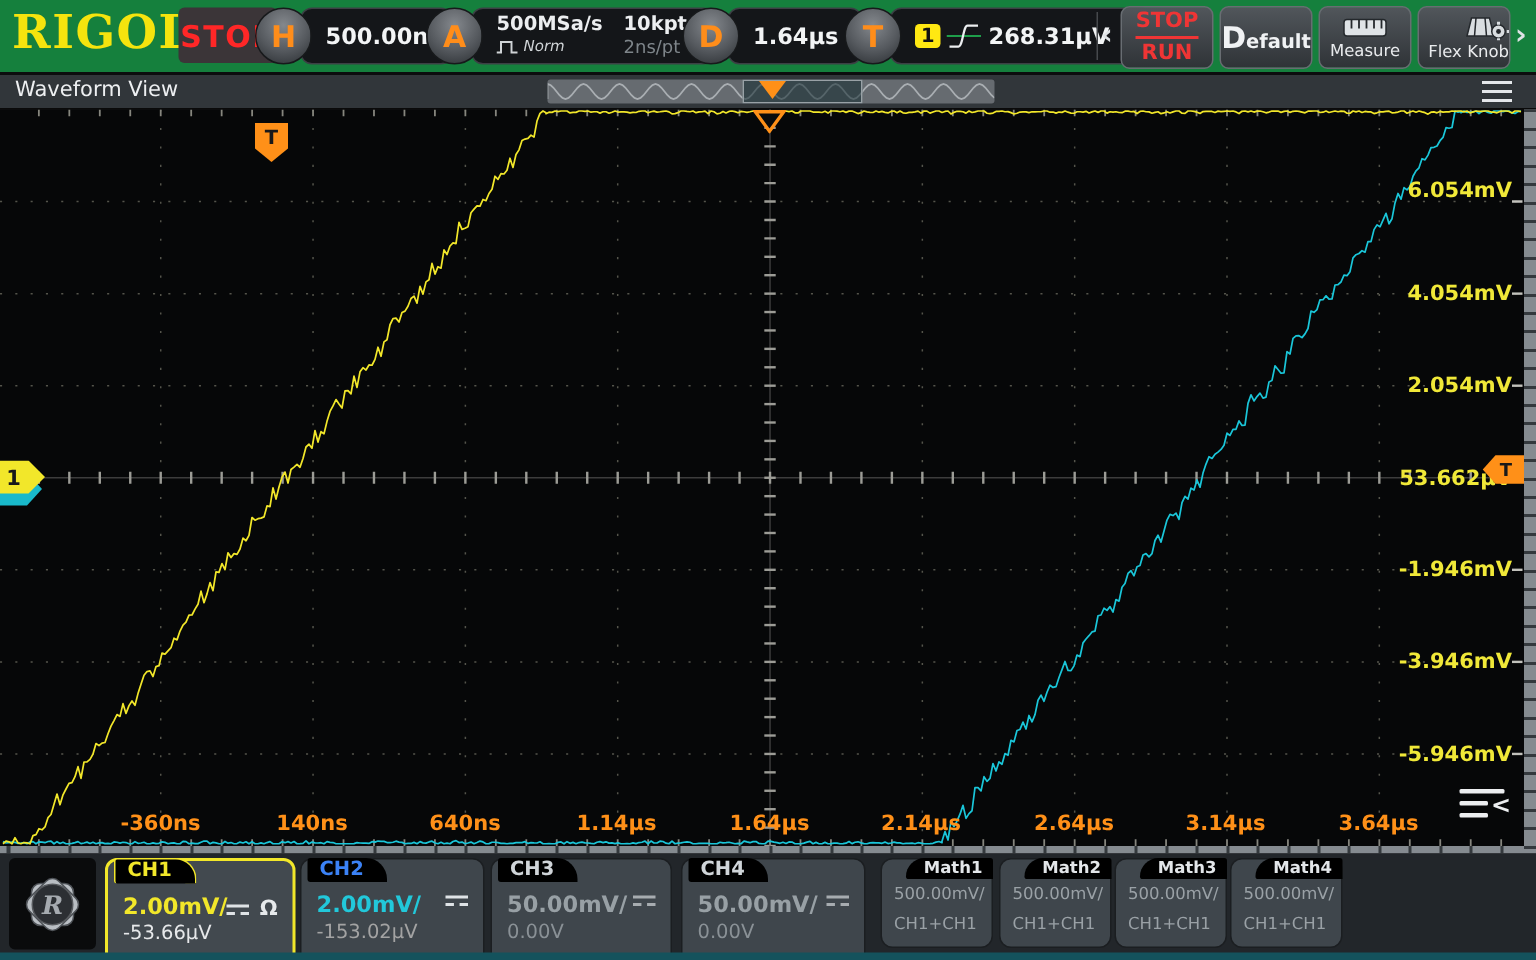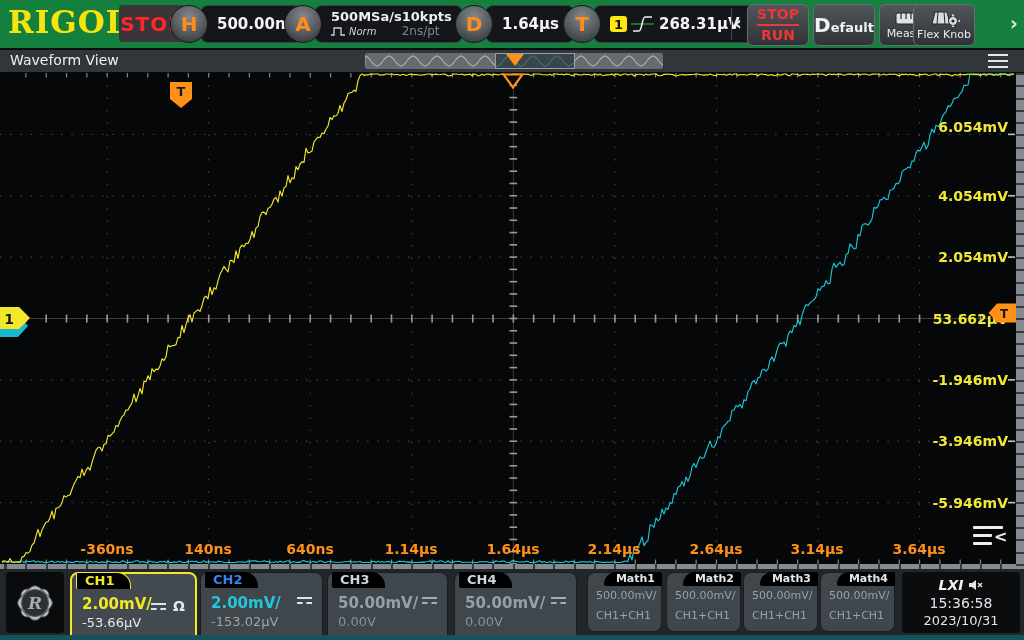--- a/index.html
+++ b/index.html
@@ -13,21 +13,21 @@
         font-weight:900;font-size:31px;color:#f5e40e;letter-spacing:1px;}
   .stopstate{position:absolute;left:119px;top:5px;width:66px;height:37px;background:#3b3538;border-radius:4px;
         display:flex;align-items:center;justify-content:center;font-size:20px;font-weight:bold;color:#ff2727;letter-spacing:1px;}
   .knobgrp{position:absolute;top:5px;height:38px;display:flex;align-items:center;}
   .knob{width:36px;height:36px;border-radius:50%;
         background:radial-gradient(circle at 50% 30%,#84888d,#55595e 55%,#2e3236 95%);
         border:1px solid #17191b;display:flex;align-items:center;justify-content:center;
         font-size:20px;font-weight:bold;color:#ff8d1a;z-index:2;}
   .vbox{margin-left:-8px;height:36px;background:#141619;border:1px solid #3c4045;border-radius:8px;
         display:flex;align-items:center;padding:0 10px 0 16px;font-size:15px;font-weight:bold;color:#f2f4f5;}
-  .acqcols{display:flex;align-items:center;}
+  .acqcols{display:flex;gap:14px;align-items:center;}
   .acqcol{display:flex;flex-direction:column;line-height:15px;}
   .acq-rate,.acq-depth{font-size:13px;font-weight:bold;color:#eceef0;}
   .acq-mode{font-size:10px;color:#cfd3d6;display:flex;align-items:center;gap:3px;font-weight:normal;font-style:italic;}
   .acq-res{font-size:12px;color:#7e858a;font-weight:normal;}
   .srcbadge{width:17px;height:16px;background:#ffe812;border-radius:3px;color:#111;
         font-size:13px;font-weight:bold;display:flex;align-items:center;justify-content:center;margin-right:4px;}
   .trig-a{color:#a7cc38;font-size:14px;font-weight:bold;margin-left:8px;}
   .chev{position:absolute;top:12px;font-size:19px;color:#dfe3e6;font-weight:bold;}
   .tbtn{position:absolute;top:4px;width:60px;height:40px;border-radius:6px;
         background:linear-gradient(#51565b,#2f3337);border:1px solid #686d72;
@@ -174,21 +174,21 @@
       <rect x="1" y="2" width="28" height="11" rx="2" fill="#dfe3e6" stroke="#24282c"></rect>
       <line x1="6" y1="2" x2="6" y2="8" stroke="#24282c" stroke-width="1.2"></line>
       <line x1="11" y1="2" x2="11" y2="8" stroke="#24282c" stroke-width="1.2"></line>
       <line x1="16" y1="2" x2="16" y2="8" stroke="#24282c" stroke-width="1.2"></line>
       <line x1="21" y1="2" x2="21" y2="8" stroke="#24282c" stroke-width="1.2"></line>
       <line x1="26" y1="2" x2="26" y2="8" stroke="#24282c" stroke-width="1.2"></line>
     </svg>
     <span class="lbl">Measure</span>
   </div>
 
-  <div class="tbtn" style="left:913px;">
+  <div class="tbtn" style="left:945px;align-items:flex-end;">
     <svg width="32" height="17" viewBox="0 0 32 17">
       <path d="M7,2 L19,2 L22,14 L4,14 Z" fill="#d9dde0" stroke="#24282c"></path>
       <line x1="10" y1="2" x2="9" y2="14" stroke="#24282c"></line>
       <line x1="16" y1="2" x2="17" y2="14" stroke="#24282c"></line>
       <circle cx="25" cy="11" r="4.5" fill="#d9dde0" stroke="#24282c"></circle>
       <circle cx="25" cy="11" r="1.6" fill="#24282c"></circle>
       <g stroke="#d9dde0" stroke-width="2">
         <line x1="25" y1="4.5" x2="25" y2="6.5"></line>
           <line x1="25" y1="15.5" x2="25" y2="17"></line>
         <line x1="19.5" y1="11" x2="18.5" y2="11"></line>
@@ -560,26 +560,14 @@
     <div class="mathtab">Math3</div>
     <div class="mline1">500.00mV/</div>
     <div class="mline2">CH1+CH1</div>
   </div>
   <div class="mathbox" style="left:820px;">
     <div class="mathtab">Math4</div>
     <div class="mline1">500.00mV/</div>
     <div class="mline2">CH1+CH1</div>
   </div>
 
-  <div class="statusbox">
-    <div class="lxirow">
-      <span class="lxi">LXI</span>
-      <svg width="15" height="12" viewBox="0 0 15 12">
-        <polygon points="1,4 4,4 8,1 8,11 4,8 1,8" fill="#dfe3e6"></polygon>
-        <line x1="10" y1="4" x2="14" y2="8" stroke="#dfe3e6" stroke-width="1.4"></line>
-        <line x1="14" y1="4" x2="10" y2="8" stroke="#dfe3e6" stroke-width="1.4"></line>
-      </svg>
-    </div>
-    <div class="sclock">15:36:58</div>
-    <div class="sdate">2023/10/31</div>
-  </div>
 </div>
 <div class="bstrip"></div>
 
 </body></html>

